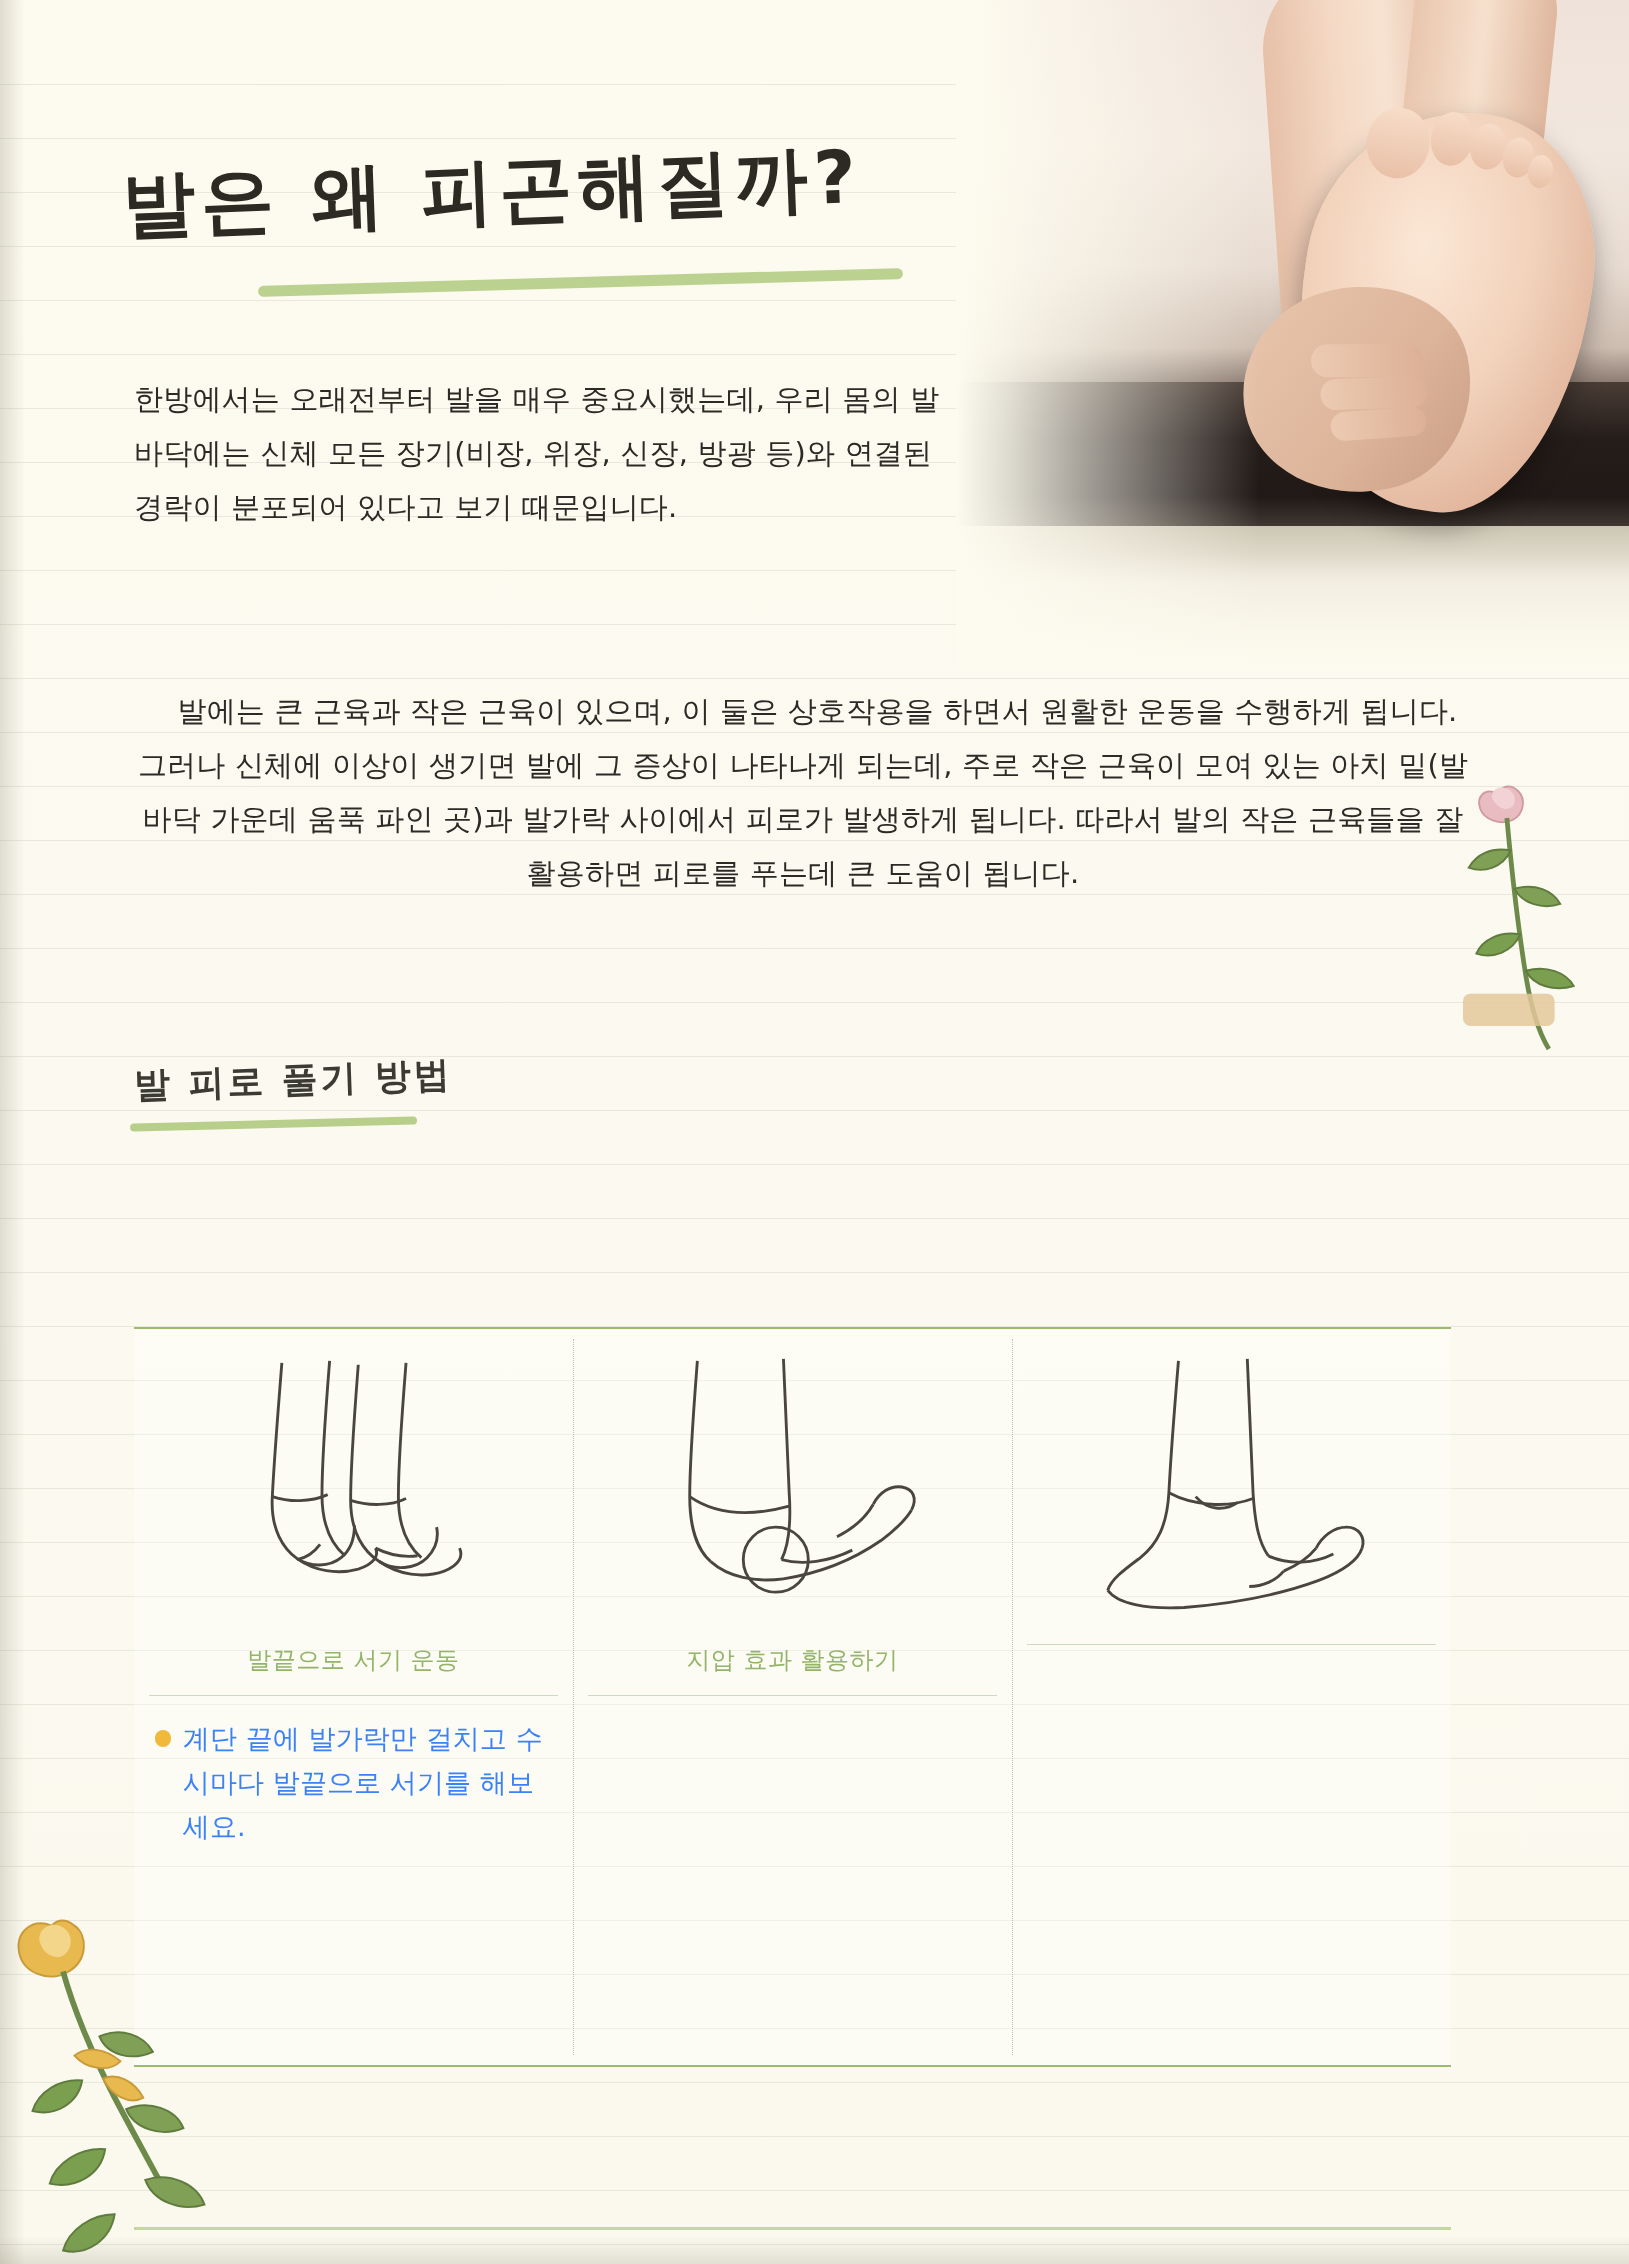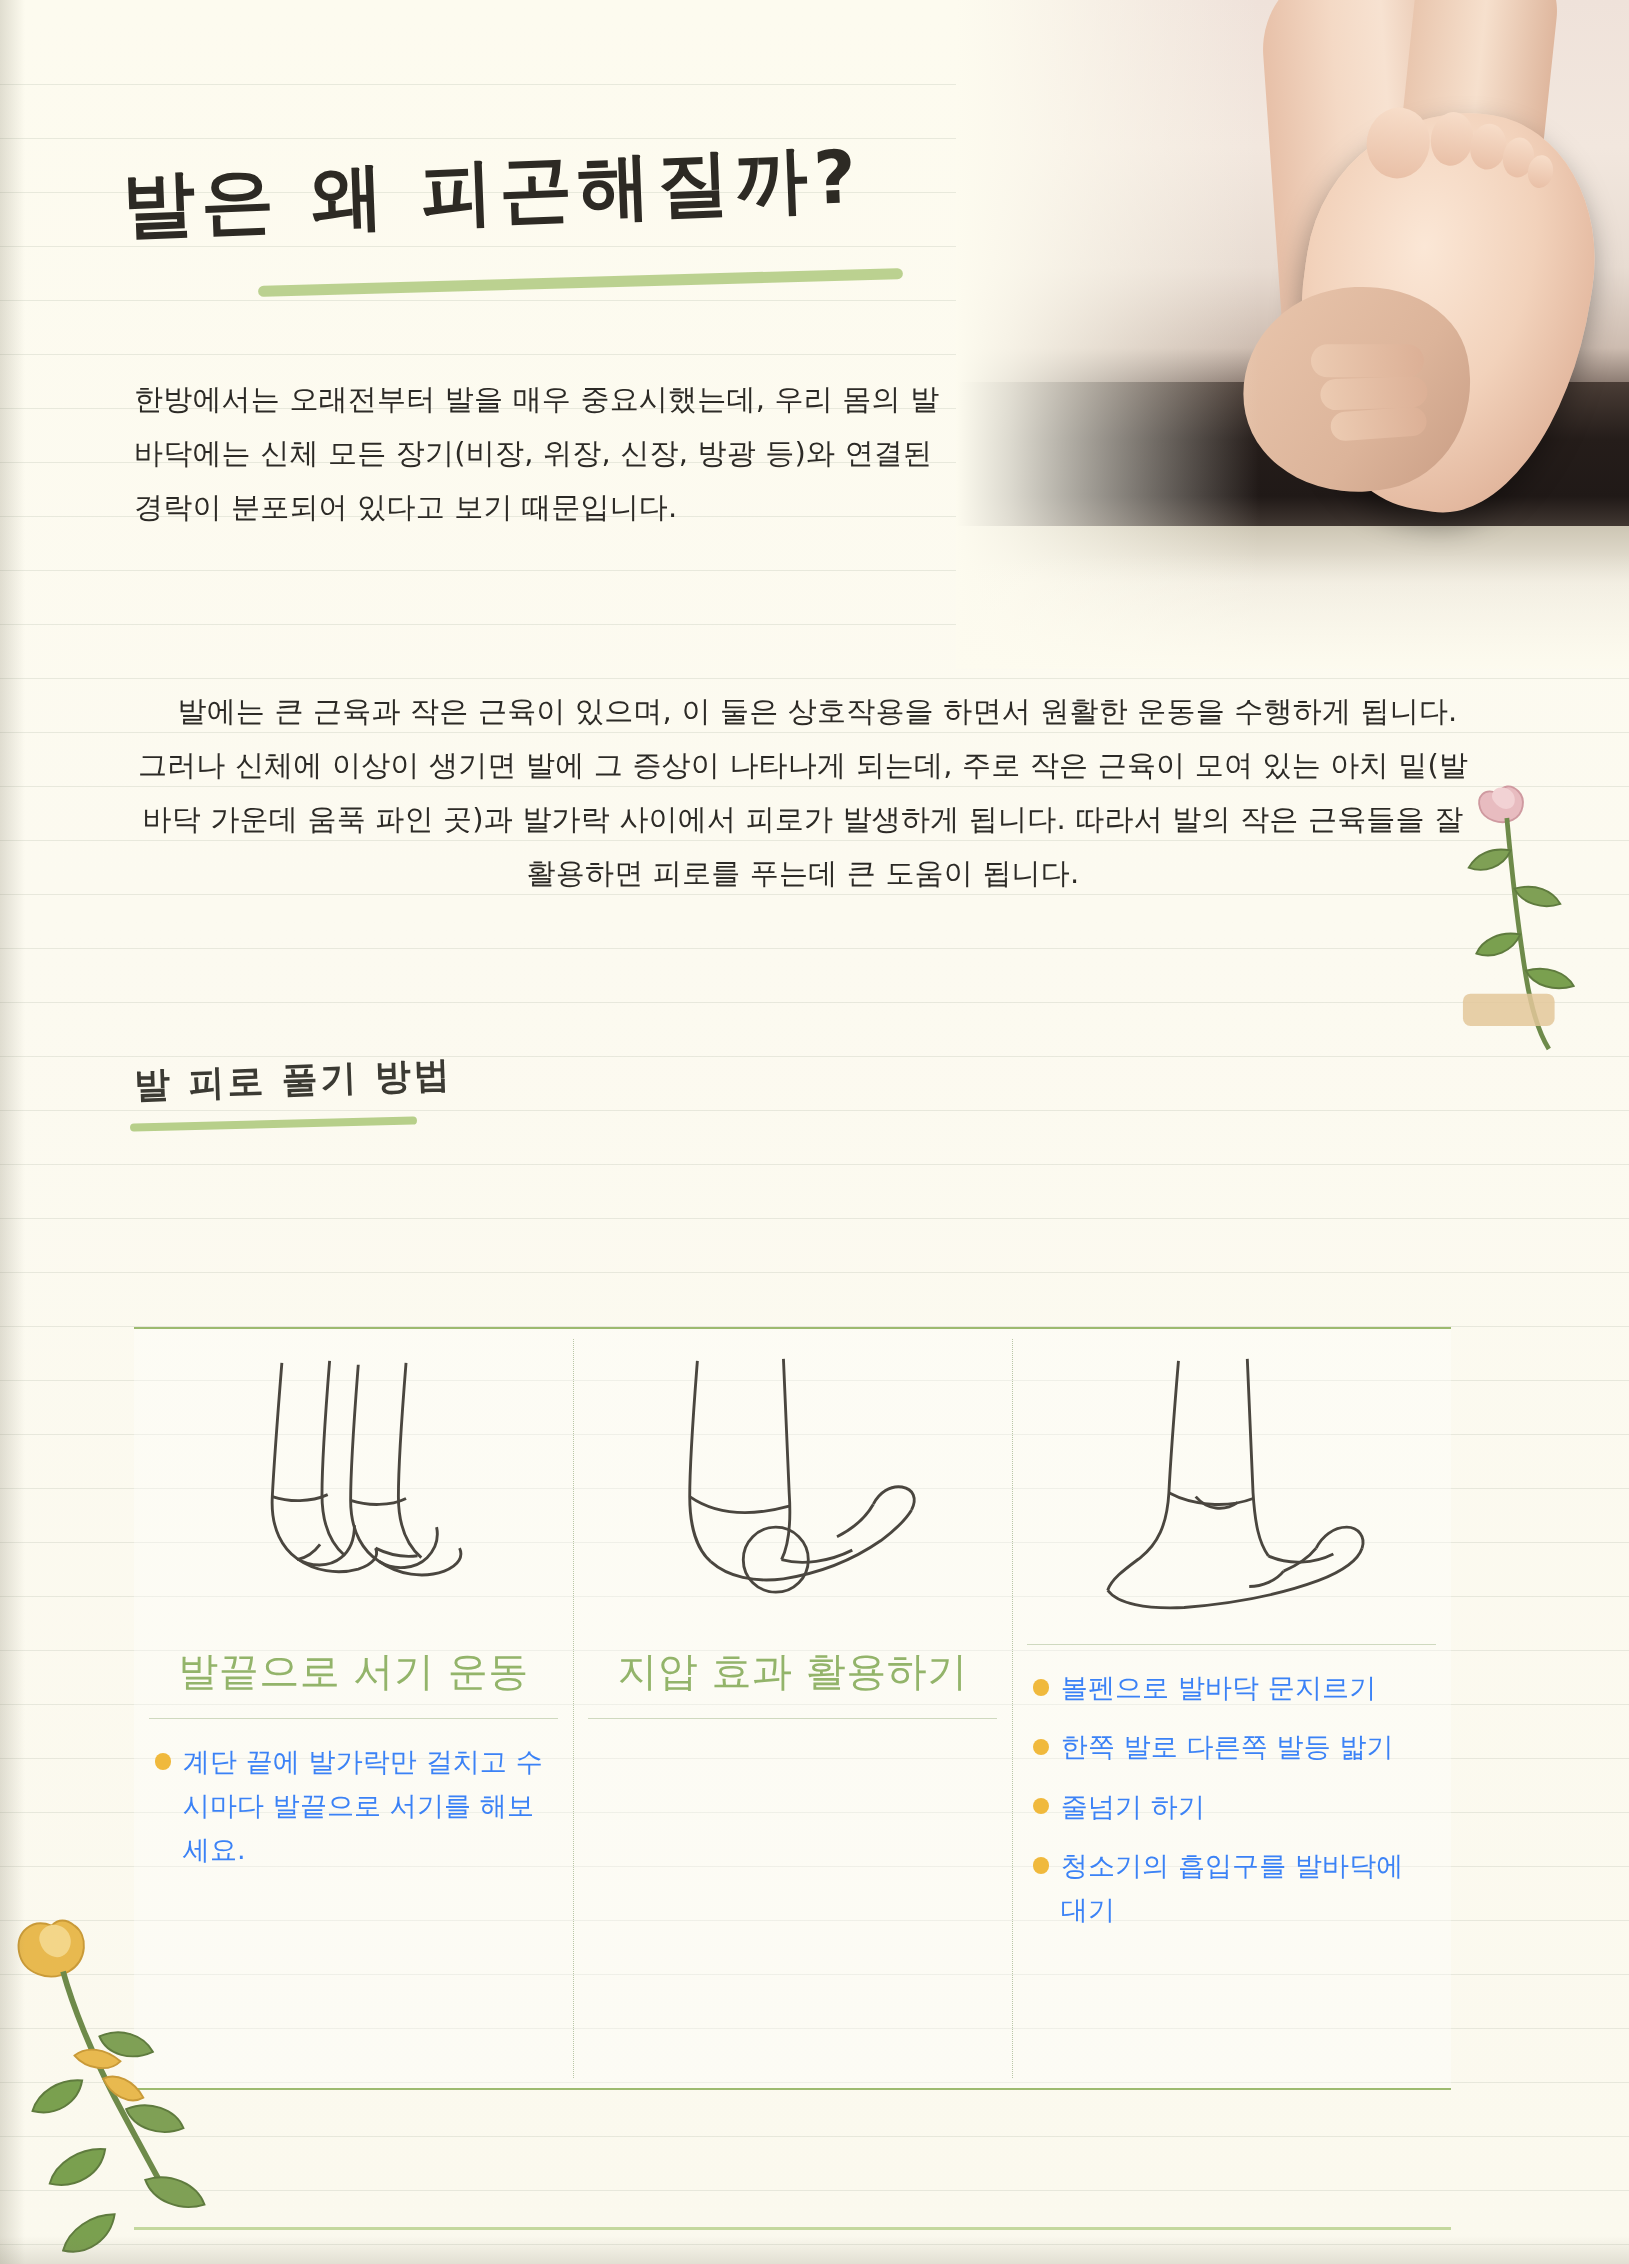--- a/index.html
+++ b/index.html
@@ -274,21 +274,21 @@
     border-left: 1.9px dotted #b9c6a6;
   }
   .fig {
     height: 315px;
     display: flex;
     align-items: center;
     justify-content: center;
   }
   .cap {
     text-align: center;
-    font-size: 40px;
+    font-size: 24px;
     color: #93b46a;
     padding-bottom: 19px;
     letter-spacing: 0.5px;
   }
   .divider {
     border-top: 1.9px solid #cfd9bf;
     margin: 0 15.3px;
   }
   .bullets {
     padding: 21px 15.3px 32.5px 21px;
@@ -435,38 +435,20 @@
             <path d="M94 146 C120 160, 156 162, 182 152"></path>
             <path d="M122 150 C134 164, 152 166, 166 156"></path>
             <path d="M30 248 C40 262, 70 268, 110 266 C160 262, 212 252, 250 238 C276 228, 292 216, 296 204"></path>
             <path d="M198 212 C220 222, 246 220, 266 210"></path>
             <path d="M296 204 C300 192, 292 182, 280 182 C266 182, 254 192, 248 204"></path>
             <path d="M248 204 C240 214, 228 222, 214 228"></path>
             <path d="M214 228 C206 238, 192 244, 178 244"></path>
           </svg>
         </div>
         <div class="divider"></div>
-        <div class="bullets">
-          <div class="bullet">
-            <span class="dot"></span>
-            <span class="btxt">볼펜으로 발바닥 문지르기</span>
-          </div>
-          <div class="bullet">
-            <span class="dot"></span>
-            <span class="btxt">한쪽 발로 다른쪽 발등 밟기</span>
-          </div>
-          <div class="bullet">
-            <span class="dot"></span>
-            <span class="btxt">줄넘기 하기</span>
-          </div>
-          <div class="bullet">
-            <span class="dot"></span>
-            <span class="btxt">청소기의 흡입구를 발바닥에 대기</span>
-          </div>
-        </div>
       </div>
 
     </div>
   </div>
 
   <div class="rose-right">
     <svg width="182" height="315" viewBox="0 0 190 330">
       <path d="M66 40 C52 34, 44 44, 48 56 C52 68, 70 74, 82 68 C94 62, 96 46, 88 38 C80 30, 72 32, 66 40 Z" fill="#e8bcc0" stroke="#cf9aa0" stroke-width="2"></path>
       <path d="M62 48 C58 42, 62 34, 70 34 C80 34, 86 42, 84 50 C82 58, 70 60, 62 48 Z" fill="#f2d2d4"></path>
       <path d="M76 66 C80 110, 86 170, 96 232 C102 268, 110 292, 120 308" stroke="#6e8a4a" stroke-width="5" fill="none"></path>

